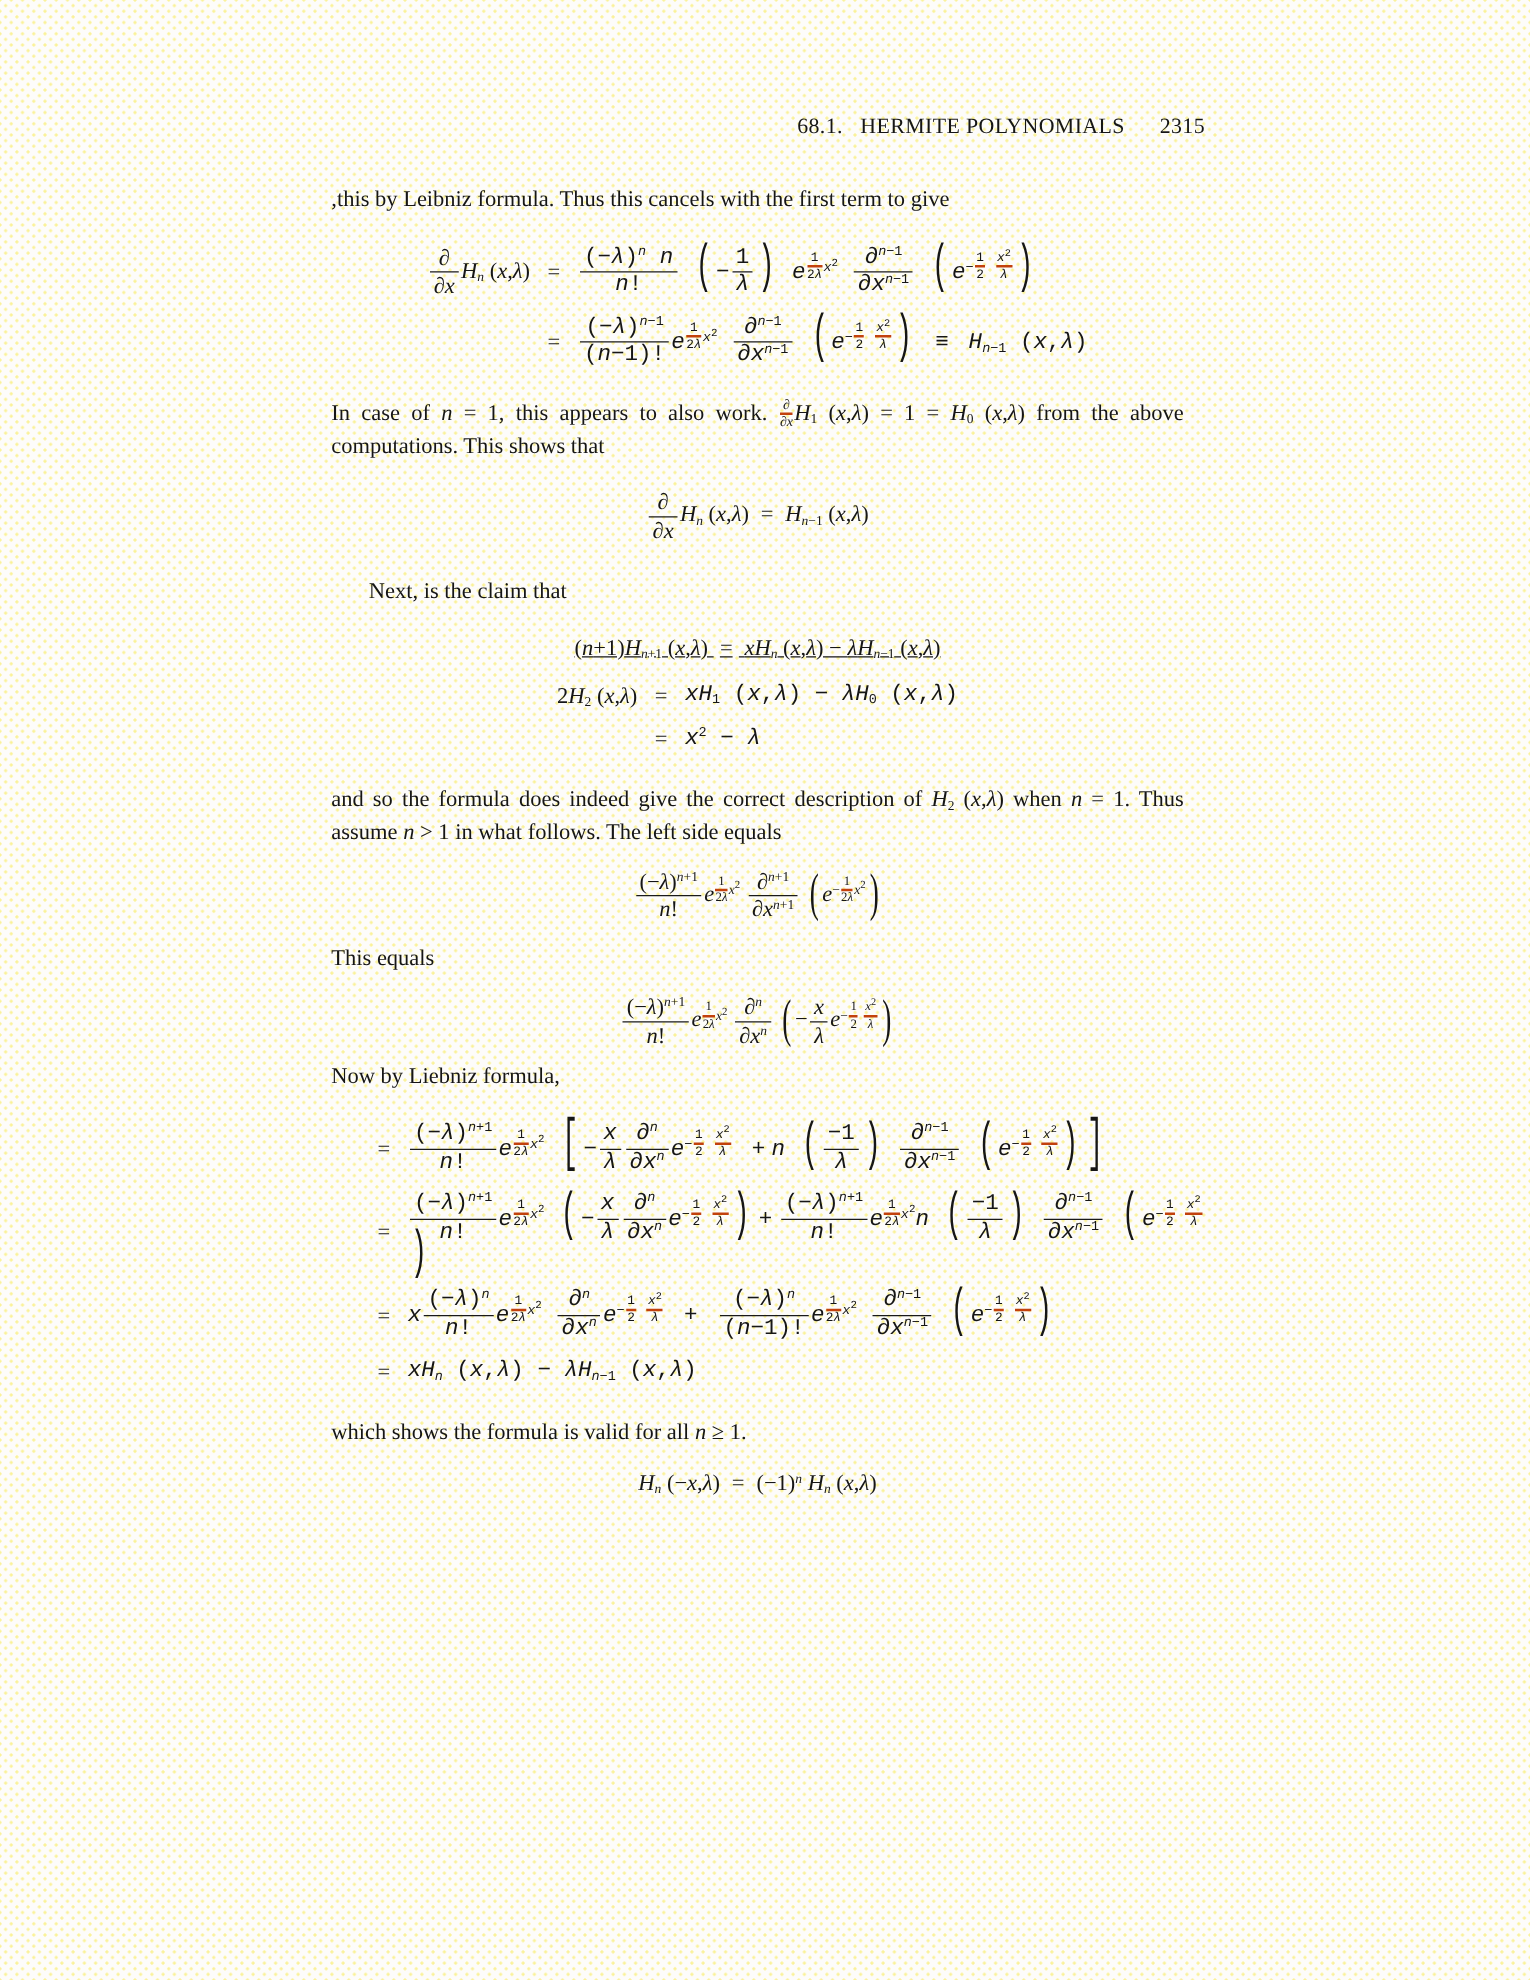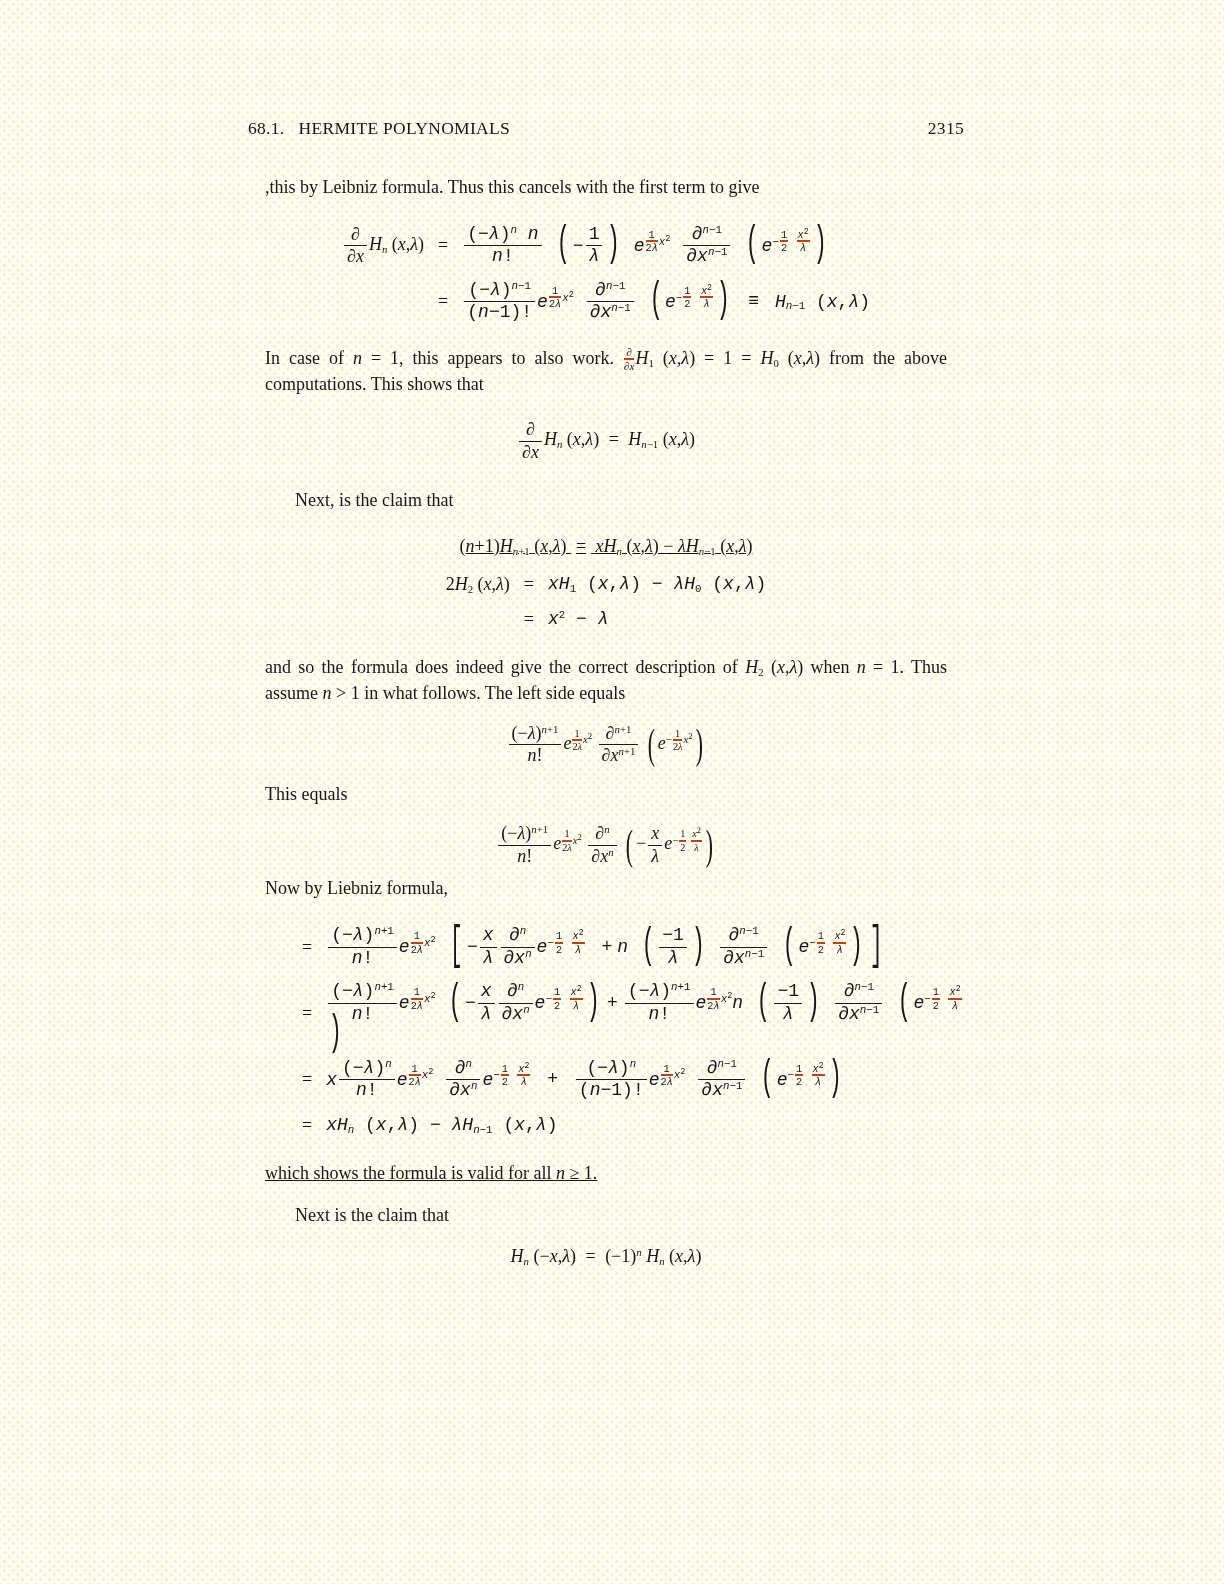--- a/index.html
+++ b/index.html
@@ -8,21 +8,21 @@
     color:#161616;
     font-family:"Liberation Serif","DejaVu Serif",serif;
     background-color:#fdfcfa;
     background-image:
       radial-gradient(circle, rgba(249,238,120,.75) 1px, rgba(249,238,120,0) 1.5px),
       radial-gradient(circle, rgba(249,238,120,.75) 1px, rgba(249,238,120,0) 1.5px);
     background-size:9px 9px, 9px 9px;
     background-position:0 0, 4.5px 4.5px;
   }
   .content{position:absolute;left:248px;top:0;width:716px;}
-  .hdr{margin-top:118px;display:flex;justify-content:space-between;align-items:baseline;
+  .hdr{margin-top:90px;display:flex;justify-content:flex-end;align-items:baseline;
        font-size:17.5px;letter-spacing:.3px;gap:28px;}
   .hdr .num{margin-right:14px;}
   .t{font-size:18px;line-height:1.44;margin:17px;text-align:justify;}
   .ind{text-indent:30px;}
   
   .dm{font-size:18px;}
   .eqc{text-align:center;}
   .eqtable{display:table;}
   .eqcenter{margin:0 auto;}
   .eqleft{margin-left:40px;}
@@ -123,19 +123,18 @@
     <div class="eqrow">
       <span class="erel">=</span>
       <span class="ecr"><i>x</i><span class="fr"><span class="nu">(−<i>λ</i>)<sup><i>n</i></sup></span><span class="de"><i>n</i>!</span></span><i>e</i><sup><span class="tf"><span class="nu">1</span><span class="de">2<i>λ</i></span></span><i>x</i><sup>2</sup></sup> <span class="fr"><span class="nu">∂<sup><i>n</i></sup></span><span class="de">∂<i>x</i><sup><i>n</i></sup></span></span><i>e</i><sup>−<span class="tf"><span class="nu">1</span><span class="de">2</span></span> <span class="tf"><span class="nu"><i>x</i><sup>2</sup></span><span class="de"><i>λ</i></span></span></sup> <span class="mo">+</span> <span class="fr"><span class="nu">(−<i>λ</i>)<sup><i>n</i></sup></span><span class="de">(<i>n</i>−1)!</span></span><i>e</i><sup><span class="tf"><span class="nu">1</span><span class="de">2<i>λ</i></span></span><i>x</i><sup>2</sup></sup> <span class="fr"><span class="nu">∂<sup><i>n</i>−1</sup></span><span class="de">∂<i>x</i><sup><i>n</i>−1</sup></span></span> <span class="bp">(</span><i>e</i><sup>−<span class="tf"><span class="nu">1</span><span class="de">2</span></span> <span class="tf"><span class="nu"><i>x</i><sup>2</sup></span><span class="de"><i>λ</i></span></span></sup><span class="bp">)</span></span>
     </div>
     <div class="eqrow">
       <span class="erel">=</span>
       <span class="ecr"><i>xH</i><sub><i>n</i></sub> (<i>x</i>,<i>λ</i>) − <i>λ</i><i>H</i><sub><i>n</i>−1</sub> (<i>x</i>,<i>λ</i>)</span>
     </div>
   </div>
 
-  <p class="t" style="margin-top:18px;text-decoration:underline;">which shows the formula is valid for all <i>n</i> ≥ 1.</p>
+  <p class="t" style="margin-top:18px;">which shows the formula is valid for all <i>n</i> ≥ 1.</p>
 
-  <p class="t ind" style="margin-top:4px;">Next is the claim that</p>
 
   <div class="dm eqc" style="margin-top:8px;"><i>H</i><sub><i>n</i></sub> (−<i>x</i>,<i>λ</i>) <span class="mo">=</span> (−1)<sup><i>n</i></sup> <i>H</i><sub><i>n</i></sub> (<i>x</i>,<i>λ</i>)</div>
 
 </div>
 
 </body></html>

